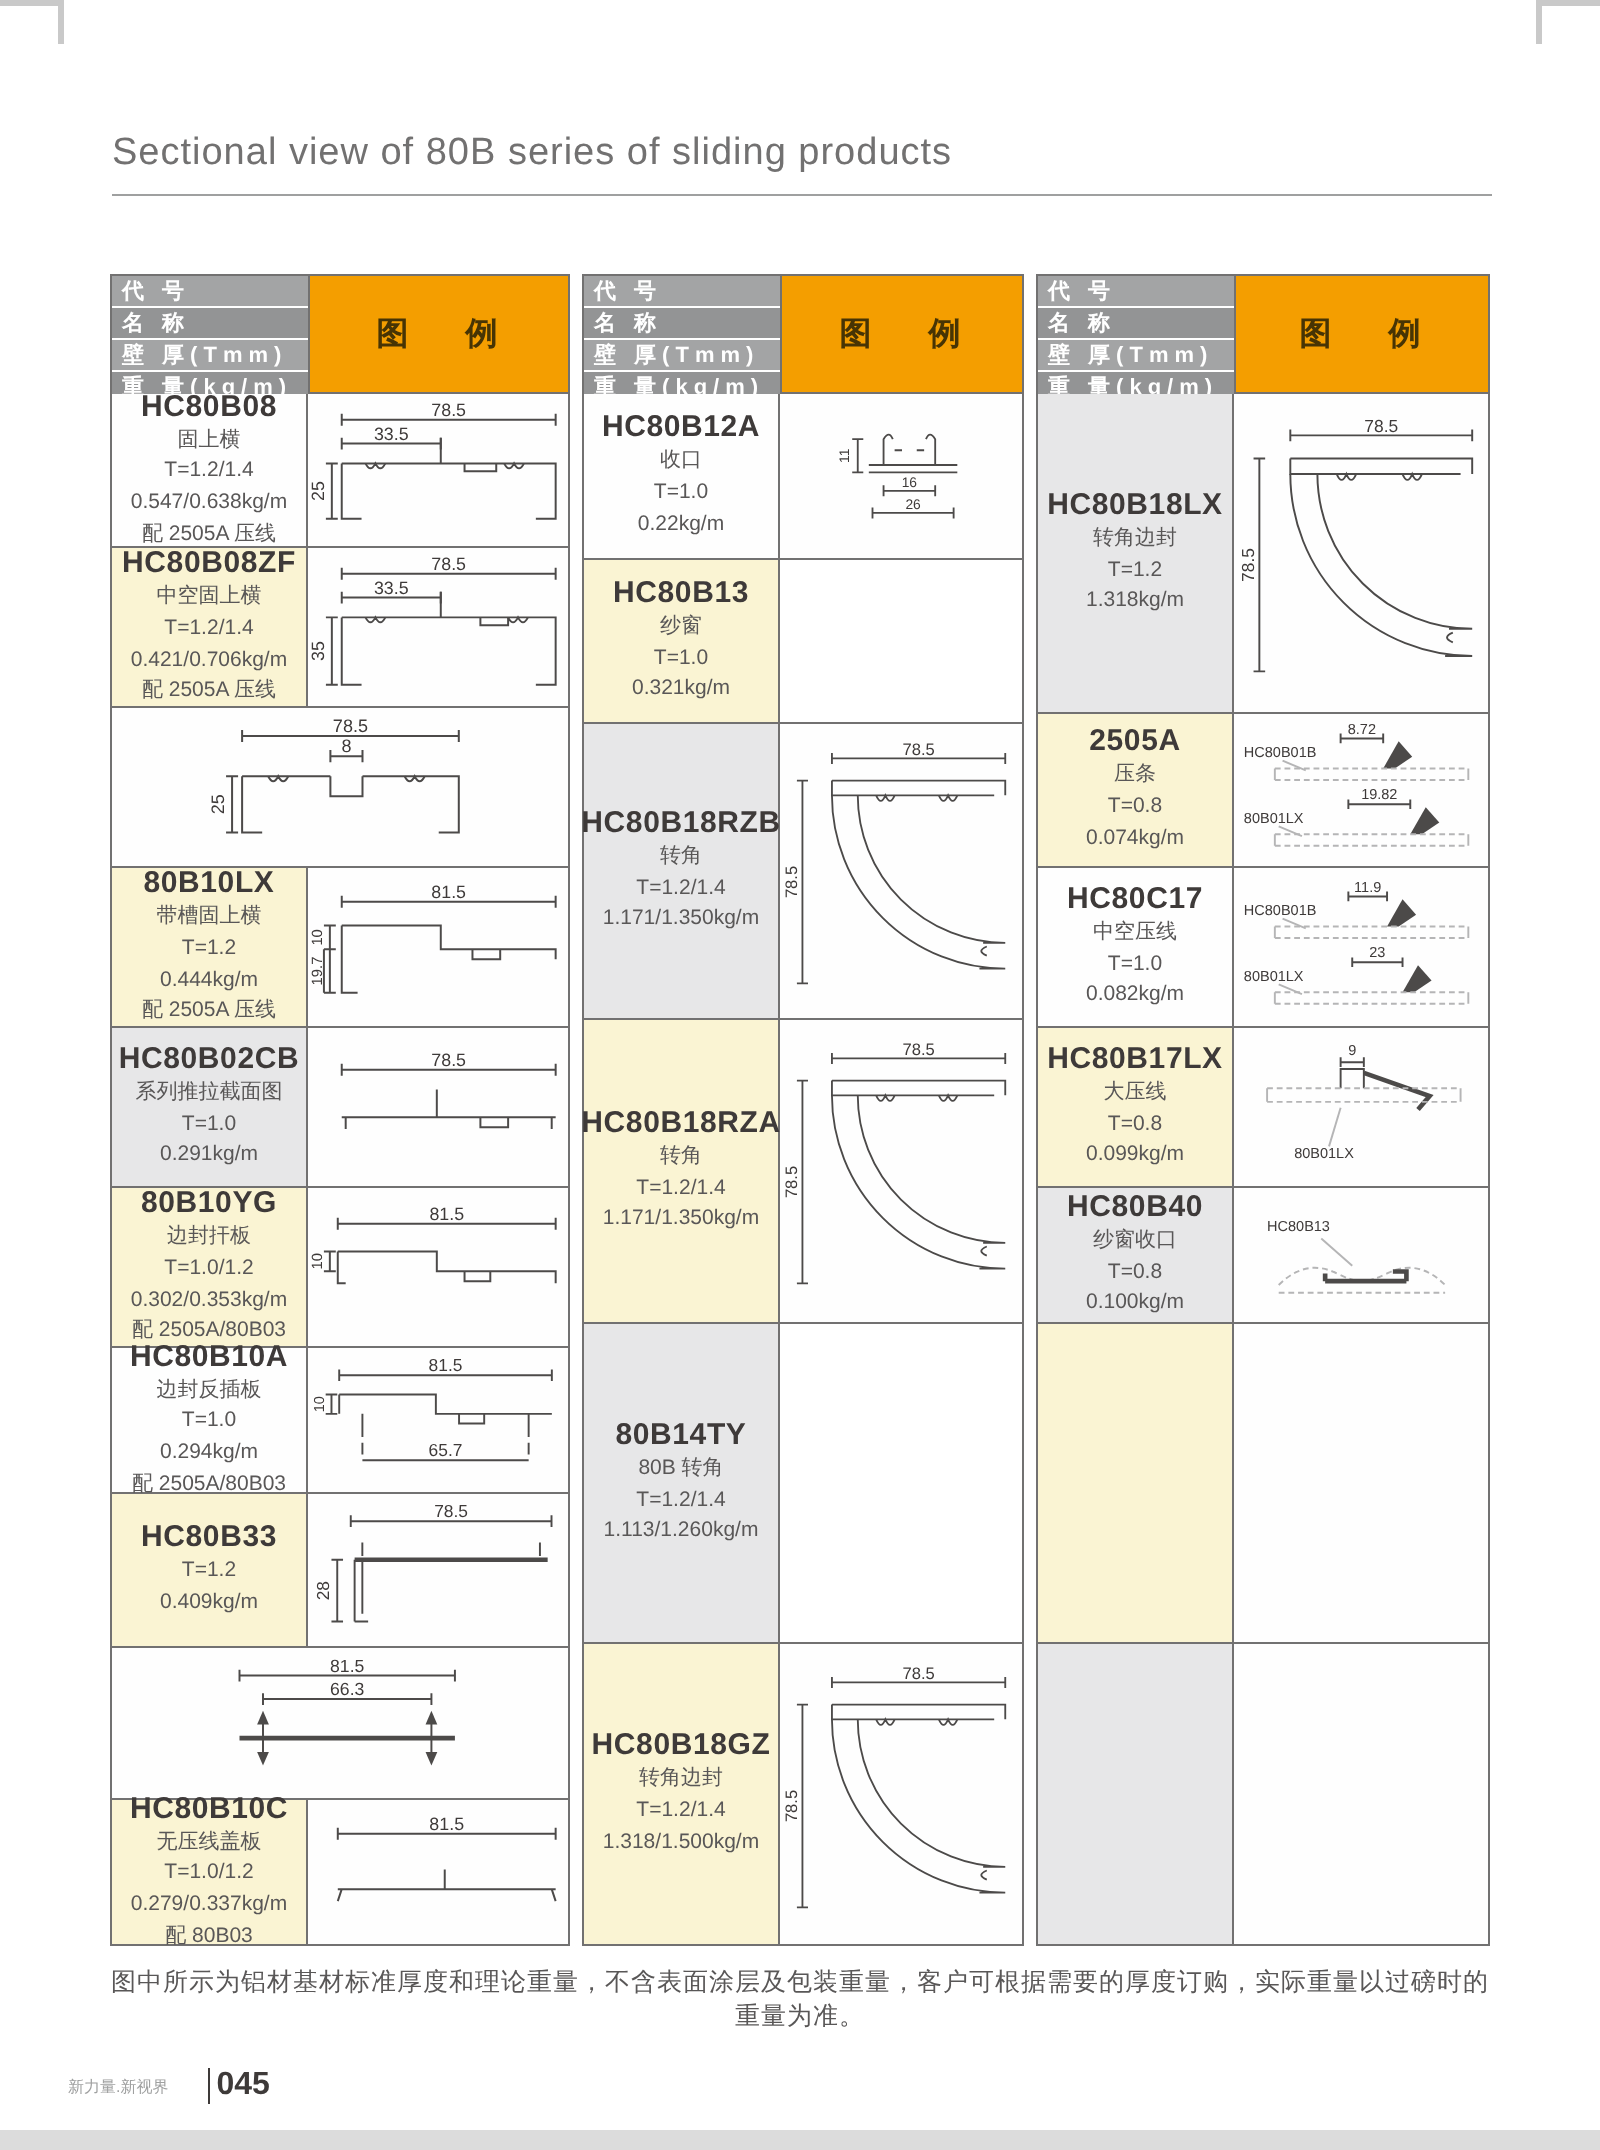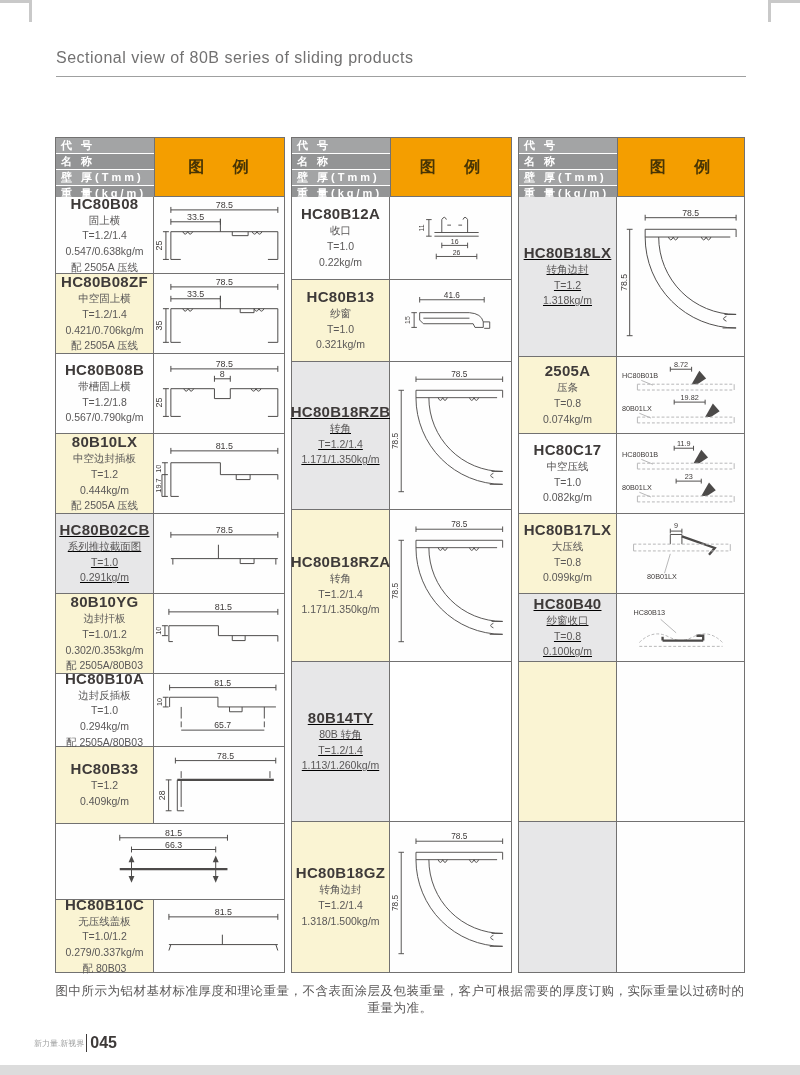--- a/index.html
+++ b/index.html
@@ -4,52 +4,52 @@
 <style>
   html,body{margin:0;padding:0;}
   body{width:800px;height:1075px;background:#ffffff;font-family:"Liberation Sans",sans-serif;position:relative;overflow:hidden;}
   
   .mark{position:absolute;background:#c9c9c9;}
   .bottom-strip{position:absolute;left:0;bottom:0;width:800px;height:10px;background:#dcdcdc;}
   
   .hd{position:absolute;left:56px;top:46px;width:690px;}
   .title{font-size:27px;font-weight:bold;color:#595757;letter-spacing:1px;line-height:1.1;}
   .title .hl{color:#f5a800;}
-  .subtitle{font-size:16px;color:#727171;margin-top:3px;letter-spacing:0.5px;}
+  .subtitle{font-size:19px;color:#727171;margin-top:20px;letter-spacing:0.5px;}
   .rule{border:none;border-top:1px solid #9fa0a0;margin:9px 0 0 0;}
   
   .tables{position:absolute;left:55px;top:137px;width:690px;display:flex;justify-content:space-between;}
   .grp{border:1px solid #727171;box-sizing:border-box;background:#fff;}
   .g1{width:230px;} .g2{width:221px;} .g3{width:227px;}
   .ghead{display:flex;height:58px;border-bottom:1px solid #727171;}
   .hleft{width:98px;display:flex;flex-direction:column;border-right:1px solid #727171;}
   .hbar{flex:1;color:#ffffff;font-size:11px;font-weight:bold;letter-spacing:3px;display:flex;align-items:center;padding-left:5px;border-bottom:1px solid #fff;}
   .hbar:nth-child(odd){background:#a3a4a5;}
   .hbar:nth-child(even){background:#939495;}
   .hbar:last-child{border-bottom:none;}
   .hlegend{flex:1;background:#f49e00;color:#473404;font-size:16px;font-weight:bold;letter-spacing:12px;display:flex;align-items:center;justify-content:center;padding-left:10px;}
   .row{display:flex;border-bottom:1px solid #727171;box-sizing:border-box;}
   .grp .row:last-child{border-bottom:none;}
   .tc{width:98px;border-right:1px solid #727171;box-sizing:border-box;display:flex;flex-direction:column;justify-content:center;align-items:center;text-align:center;padding:2px 1px;}
   .dc{flex:1;background:#fefefe;display:flex;align-items:center;justify-content:center;}
-  .bg-w{background:#fefefe;} .bg-y{background:#faf4d3;} .bg-g{background:#e7e7e8;text-decoration:underline;}
+  .bg-w{background:#fefefe;} .bg-y{background:#faf4d3;} .bg-g{background:#e7e7e8;}
   .code{font-size:15px;font-weight:bold;color:#3e3a39;letter-spacing:0.3px;margin-bottom:1px;}
   .sub{font-size:10.5px;color:#595757;line-height:1.5;}
   
   svg{overflow:visible;max-width:96%;max-height:94%;}
   svg .s{stroke:#4c4a49;fill:none;stroke-width:1;}
   svg .s2{stroke:#4c4a49;fill:none;stroke-width:2.4;}
   svg .lt{stroke:#b5b5b6;fill:none;stroke-width:1;}
   svg .ltd{stroke:#b5b5b6;fill:none;stroke-width:1;stroke-dasharray:3,2;}
   svg .fl{fill:#4c4a49;stroke:none;}
   svg text{font-size:9px;fill:#3e3a39;stroke:none;font-family:"Liberation Sans",sans-serif;}
   svg text.sm{font-size:7.5px;}
   
   .note{position:absolute;left:55px;top:983px;width:690px;text-align:center;font-size:12.5px;color:#595757;letter-spacing:0.5px;}
-  .pageno{position:absolute;left:34px;top:1034px;display:flex;align-items:center;gap:2px;text-align:right;}
+  .pageno{position:absolute;left:34px;top:1034px;display:flex;align-items:center;gap:20px;text-align:right;}
   .brand{font-size:8px;color:#9fa0a0;}
   .num{font-size:16px;font-weight:bold;color:#3e3a39;border-left:1px solid #3e3a39;padding-left:3px;}
 </style>
 </head>
 <body>
 
 <div class="mark" style="left:0;top:0;width:32px;height:3px;"></div>
 <div class="mark" style="left:29px;top:0;width:3px;height:22px;"></div>
 <div class="mark" style="left:768px;top:0;width:32px;height:3px;"></div>
 <div class="mark" style="left:768px;top:0;width:3px;height:22px;"></div>
@@ -111,44 +111,38 @@
             <text x="39" y="20" text-anchor="middle">33.5</text>
           <path class="s" d="M6,32 h6 M9,32 V66 M6,66 h6"></path>
             <text transform="rotate(-90 5,49)" x="5" y="49" text-anchor="middle">35</text>
           <path class="s" d="M14,32 H122 V66 H112 M14,32 V66 H24 M64,32 V19 M84,32 v4 h14 v-4"></path>
           <path class="s" d="M26,32 q2.5,5 5,0 q2.5,5 5,0 M98,32 q2.5,5 5,0 q2.5,5 5,0"></path>
         </svg>
       </div>
     </div>
 
     <div class="row" style="height:80px">
-      <div class="tc bg-w">
-        <div class="code">HC80B08B</div>
-        <div class="sub">带槽固上横</div>
-        <div class="sub">T=1.2/1.8</div>
-        <div class="sub">0.567/0.790kg/m</div>
-      </div>
       <div class="dc">
         <svg viewBox="0 0 126 74">
           <path class="s" d="M14,9 v6 M14,12 H122 M122,9 v6"></path>
             <text x="68" y="10" text-anchor="middle">78.5</text>
           <path class="s" d="M58,19 v6 M58,22 H74 M74,19 v6"></path>
             <text x="66" y="20" text-anchor="middle">8</text>
           <path class="s" d="M6,32 h6 M9,32 V60 M6,60 h6"></path>
             <text transform="rotate(-90 5,46)" x="5" y="46" text-anchor="middle">25</text>
           <path class="s" d="M14,32 H58 M58,32 V42 H74 V32 M74,32 H122 V60 H112 M14,32 V60 H24"></path>
           <path class="s" d="M27,32 q2.5,5 5,0 q2.5,5 5,0 M95,32 q2.5,5 5,0 q2.5,5 5,0"></path>
         </svg>
       </div>
     </div>
 
     <div class="row" style="height:80px">
       <div class="tc bg-y">
         <div class="code">80B10LX</div>
-        <div class="sub">中空边封插板</div>
+        <div class="sub">带槽固上横</div>
         <div class="sub">T=1.2</div>
         <div class="sub">0.444kg/m</div>
         <div class="sub">配 2505A 压线</div>
       </div>
       <div class="dc">
         <svg viewBox="0 0 126 74">
           <path class="s" d="M14,11 v6 M14,14 H122 M122,11 v6"></path>
             <text x="68" y="12" text-anchor="middle">81.5</text>
           <path class="s" d="M5,26 h6 M8,26 V38 M5,38 h6"></path>
             <text class="sm" transform="rotate(-90 4,32)" x="4" y="32" text-anchor="middle">10</text>
@@ -298,29 +292,20 @@
         </svg>
       </div>
     </div>
 
     <div class="row" style="height:82px">
       <div class="tc bg-y">
         <div class="code">HC80B13</div>
         <div class="sub">纱窗</div>
         <div class="sub">T=1.0</div>
         <div class="sub">0.321kg/m</div>
-      </div>
-      <div class="dc">
-        <svg viewBox="0 0 126 76">
-          <path class="s" d="M30,13 v6 M30,16 H100 M100,13 v6"></path>
-            <text x="65" y="14" text-anchor="middle">41.6</text>
-          <path class="s" d="M21,30 h6 M24,30 V46 M21,46 h6"></path>
-            <text class="sm" transform="rotate(-90 20,38)" x="20" y="38" text-anchor="middle">15</text>
-          <path class="s" d="M30,30 H84 Q97,31 99,40 V46 H90 L88,42 H34 L30,38 Z M34,36 H84 M99,40 h7 v7 h-6"></path>
-        </svg>
       </div>
     </div>
 
     <div class="row" style="height:148px">
       <div class="tc bg-g">
         <div class="code">HC80B18RZB</div>
         <div class="sub">转角</div>
         <div class="sub">T=1.2/1.4</div>
         <div class="sub">1.171/1.350kg/m</div>
       </div>

